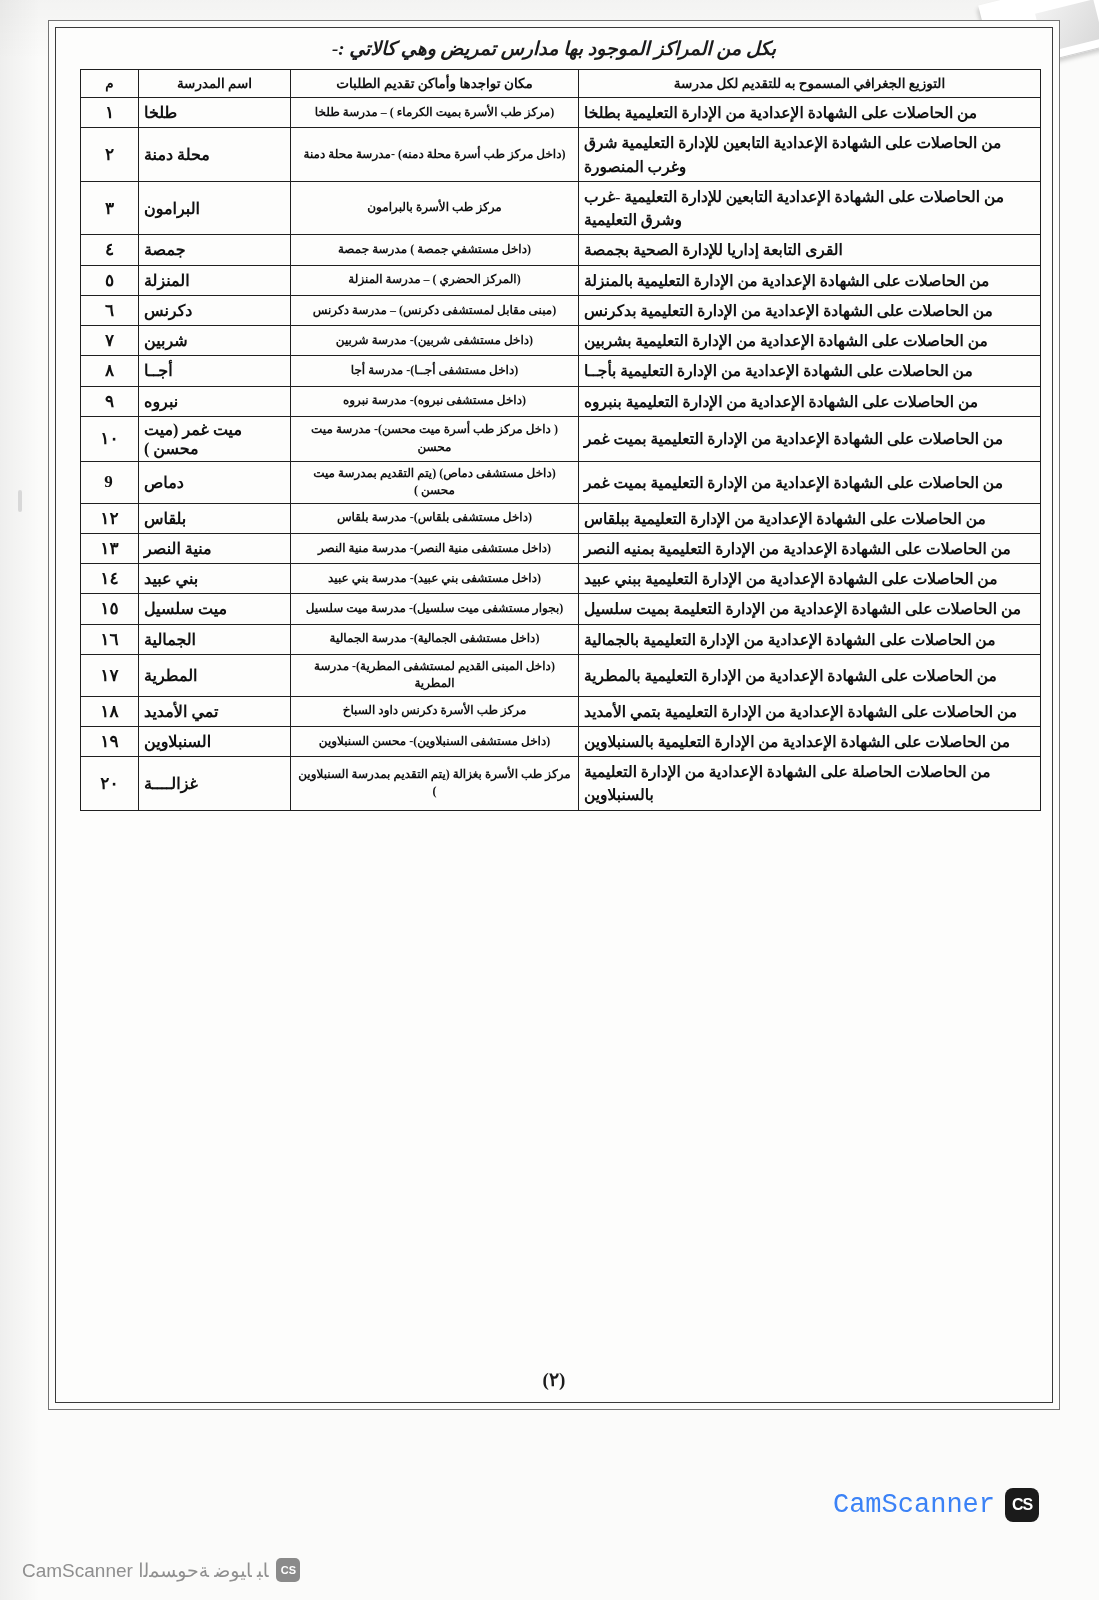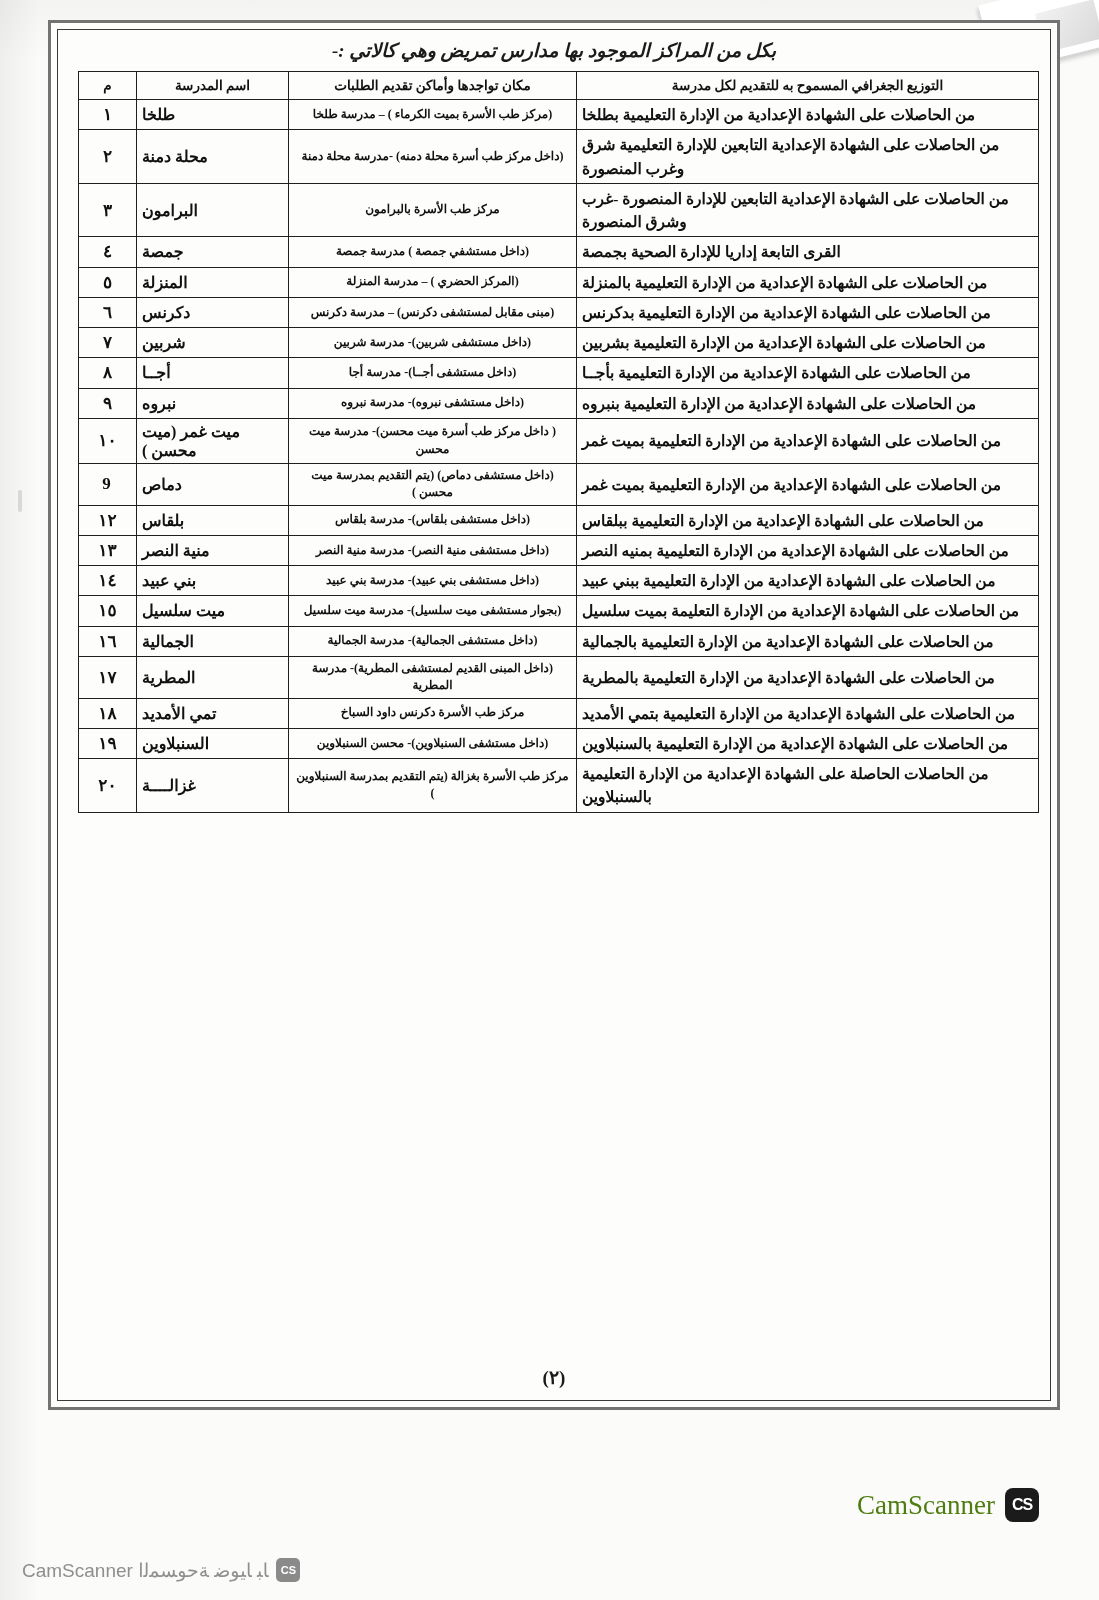--- a/index.html
+++ b/index.html
@@ -46,21 +46,21 @@
     height: 40px;
     background: linear-gradient(135deg,#f2f2f2,#d9d9d9);
     transform: rotate(-14deg);
   }
   .sheet {
     position: absolute;
     left: 48px;
     top: 20px;
     width: 1012px;
     height: 1390px;
-    border: 3px solid #737373;
+    border: 1px solid #737373;
     background: #fdfdfc;
     box-sizing: border-box;
   }
   .sheet-inner {
     position: absolute;
     inset: 6px;
     border: 1px solid #3a3a3a;
     box-sizing: border-box;
   }
   .doc-title {
@@ -155,23 +155,23 @@
     border-radius: 8px;
     background: #1b1b1b;
     color: #fff;
     font-family: "Liberation Sans", sans-serif;
     font-size: 16px;
     font-weight: bold;
     display: flex; align-items: center; justify-content: center;
     letter-spacing: -1px;
   }
   .cs-text {
-    font-family: Liberation Serif, serif;
+    font-family: Liberation Mono, monospace;
     font-size: 27px;
-    color: #4d7c0f;
+    color: #3b82f6;
   }
   .cs-footer {
     position: absolute;
     left: 22px;
     bottom: 18px;
     display: flex;
     align-items: center;
     gap: 8px;
     direction: rtl;
   }
@@ -236,21 +236,21 @@
           <td class="school">طلخا</td>
           <td class="num mid">١</td>
         </tr>
         <tr>
           <td class="geo">من الحاصلات على الشهادة الإعدادية التابعين للإدارة التعليمية شرق وغرب المنصورة</td>
           <td class="place">(داخل مركز طب أسرة محلة دمنه) -مدرسة محلة دمنة</td>
           <td class="school">محلة دمنة</td>
           <td class="num mid">٢</td>
         </tr>
         <tr>
-          <td class="geo">من الحاصلات على الشهادة الإعدادية التابعين للإدارة المنصورة -غرب وشرق المنصورة</td>
+          <td class="geo">من الحاصلات على الشهادة الإعدادية التابعين للإدارة التعليمية -غرب وشرق التعليمية</td>
           <td class="place">مركز طب الأسرة  بالبرامون</td>
           <td class="school">البرامون</td>
           <td class="num mid">٣</td>
         </tr>
         <tr>
           <td class="geo">القرى التابعة إداريا  للإدارة الصحية بجمصة</td>
           <td class="place">(داخل مستشفي جمصة ) مدرسة جمصة</td>
           <td class="school">جمصة</td>
           <td class="num mid">٤</td>
         </tr>

